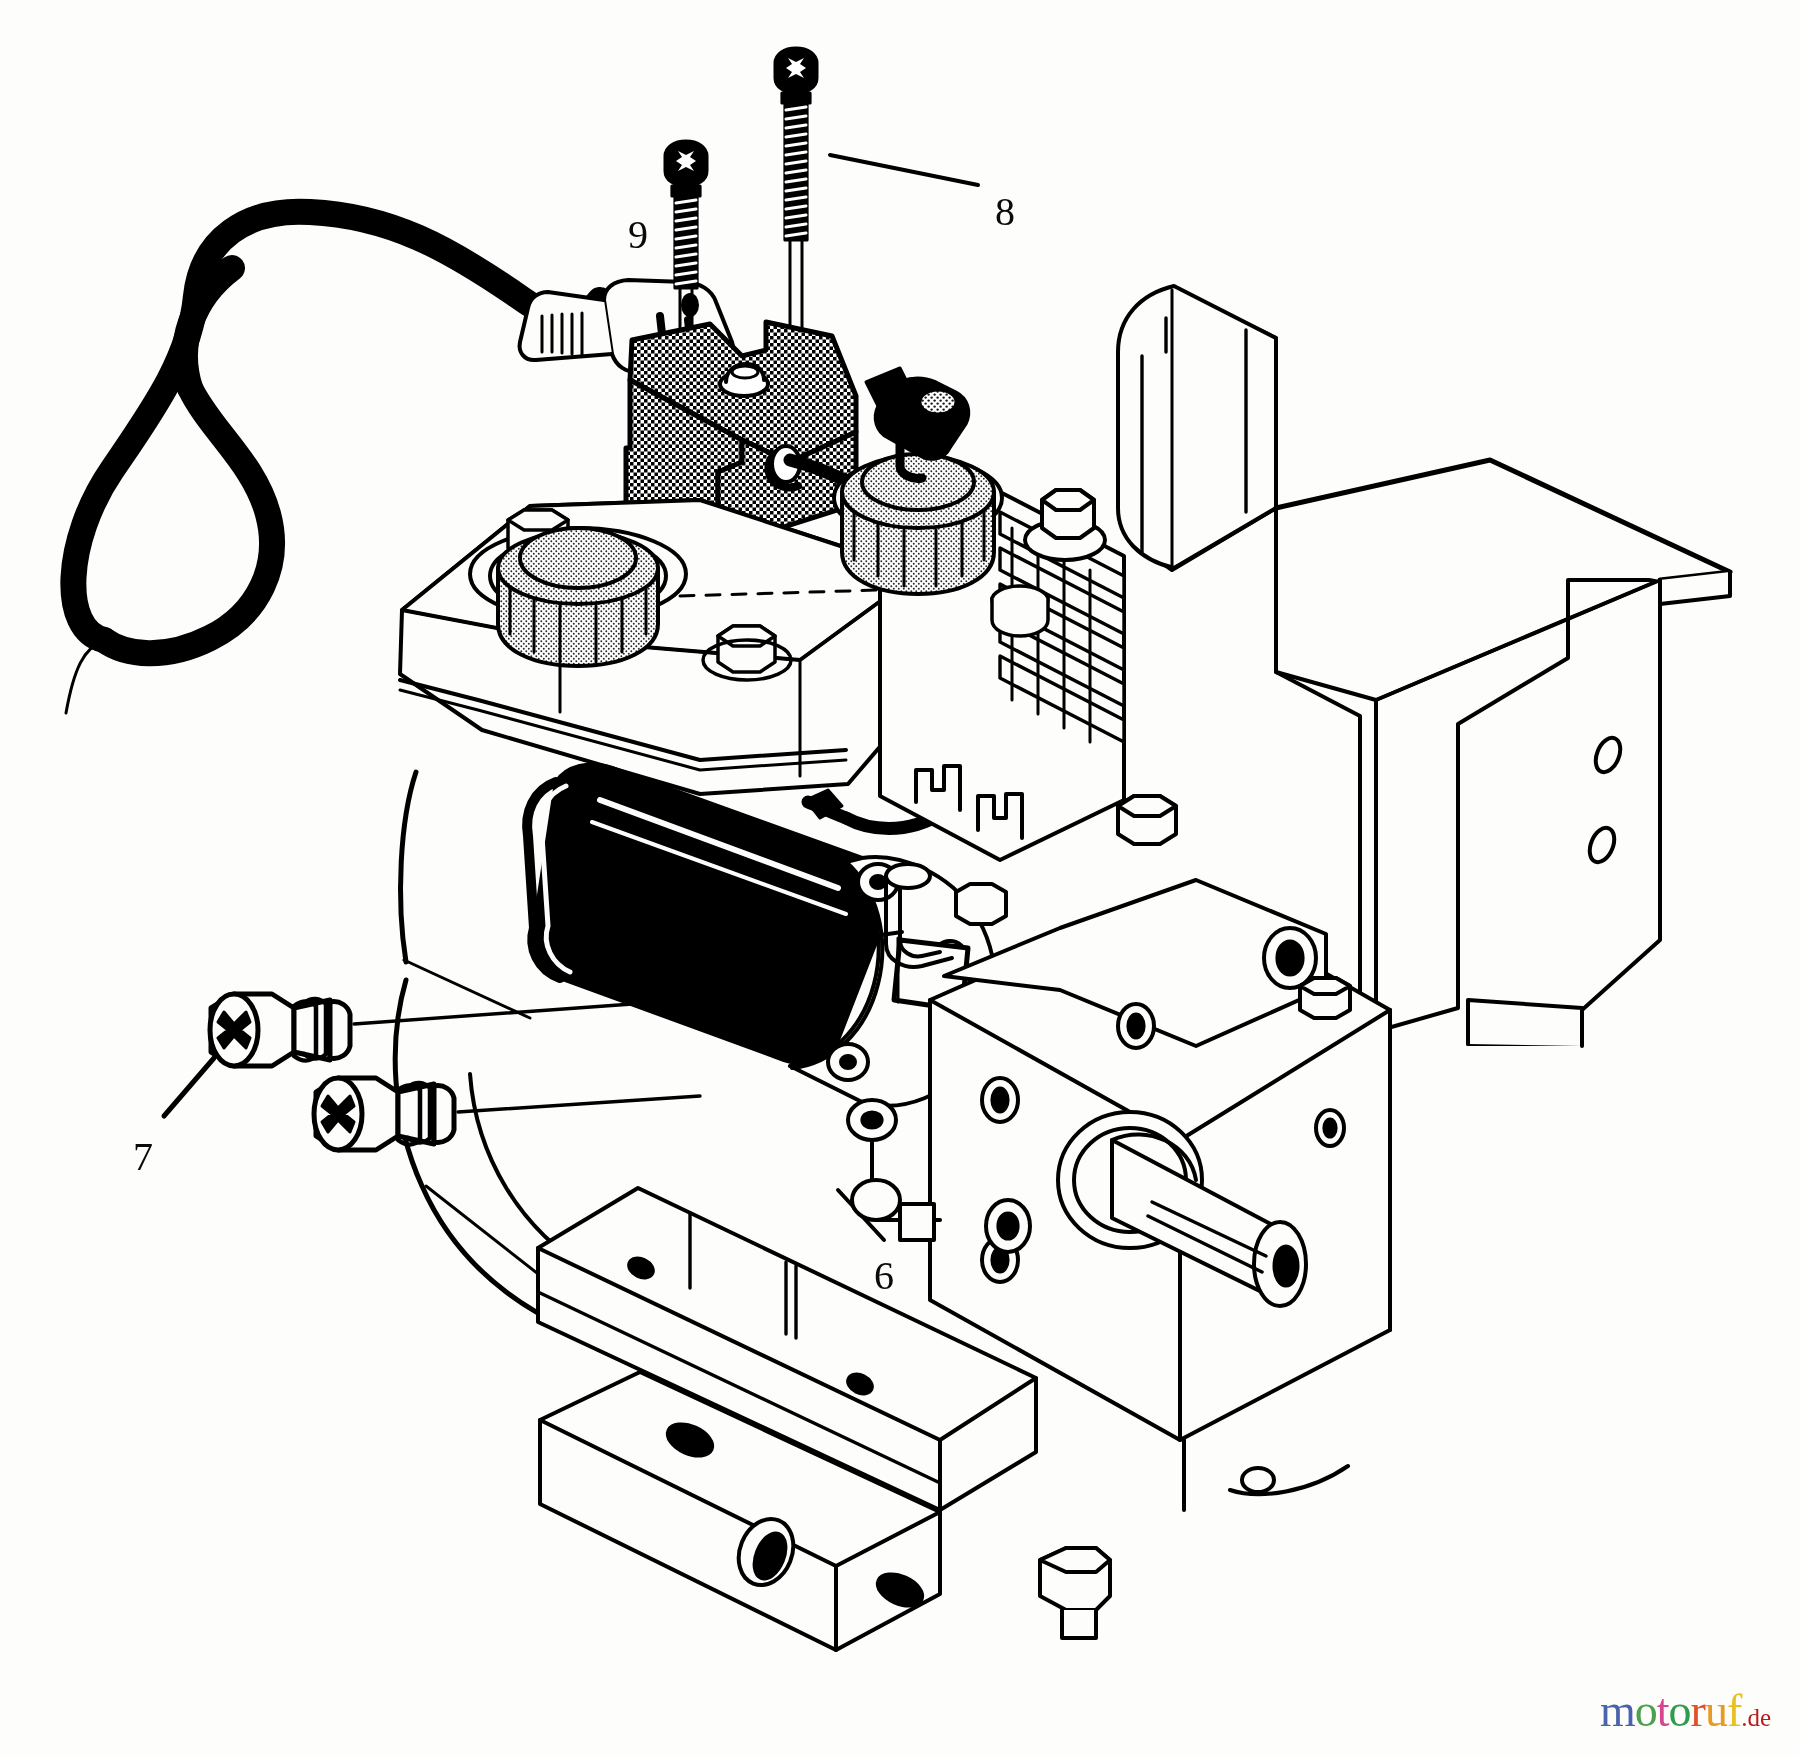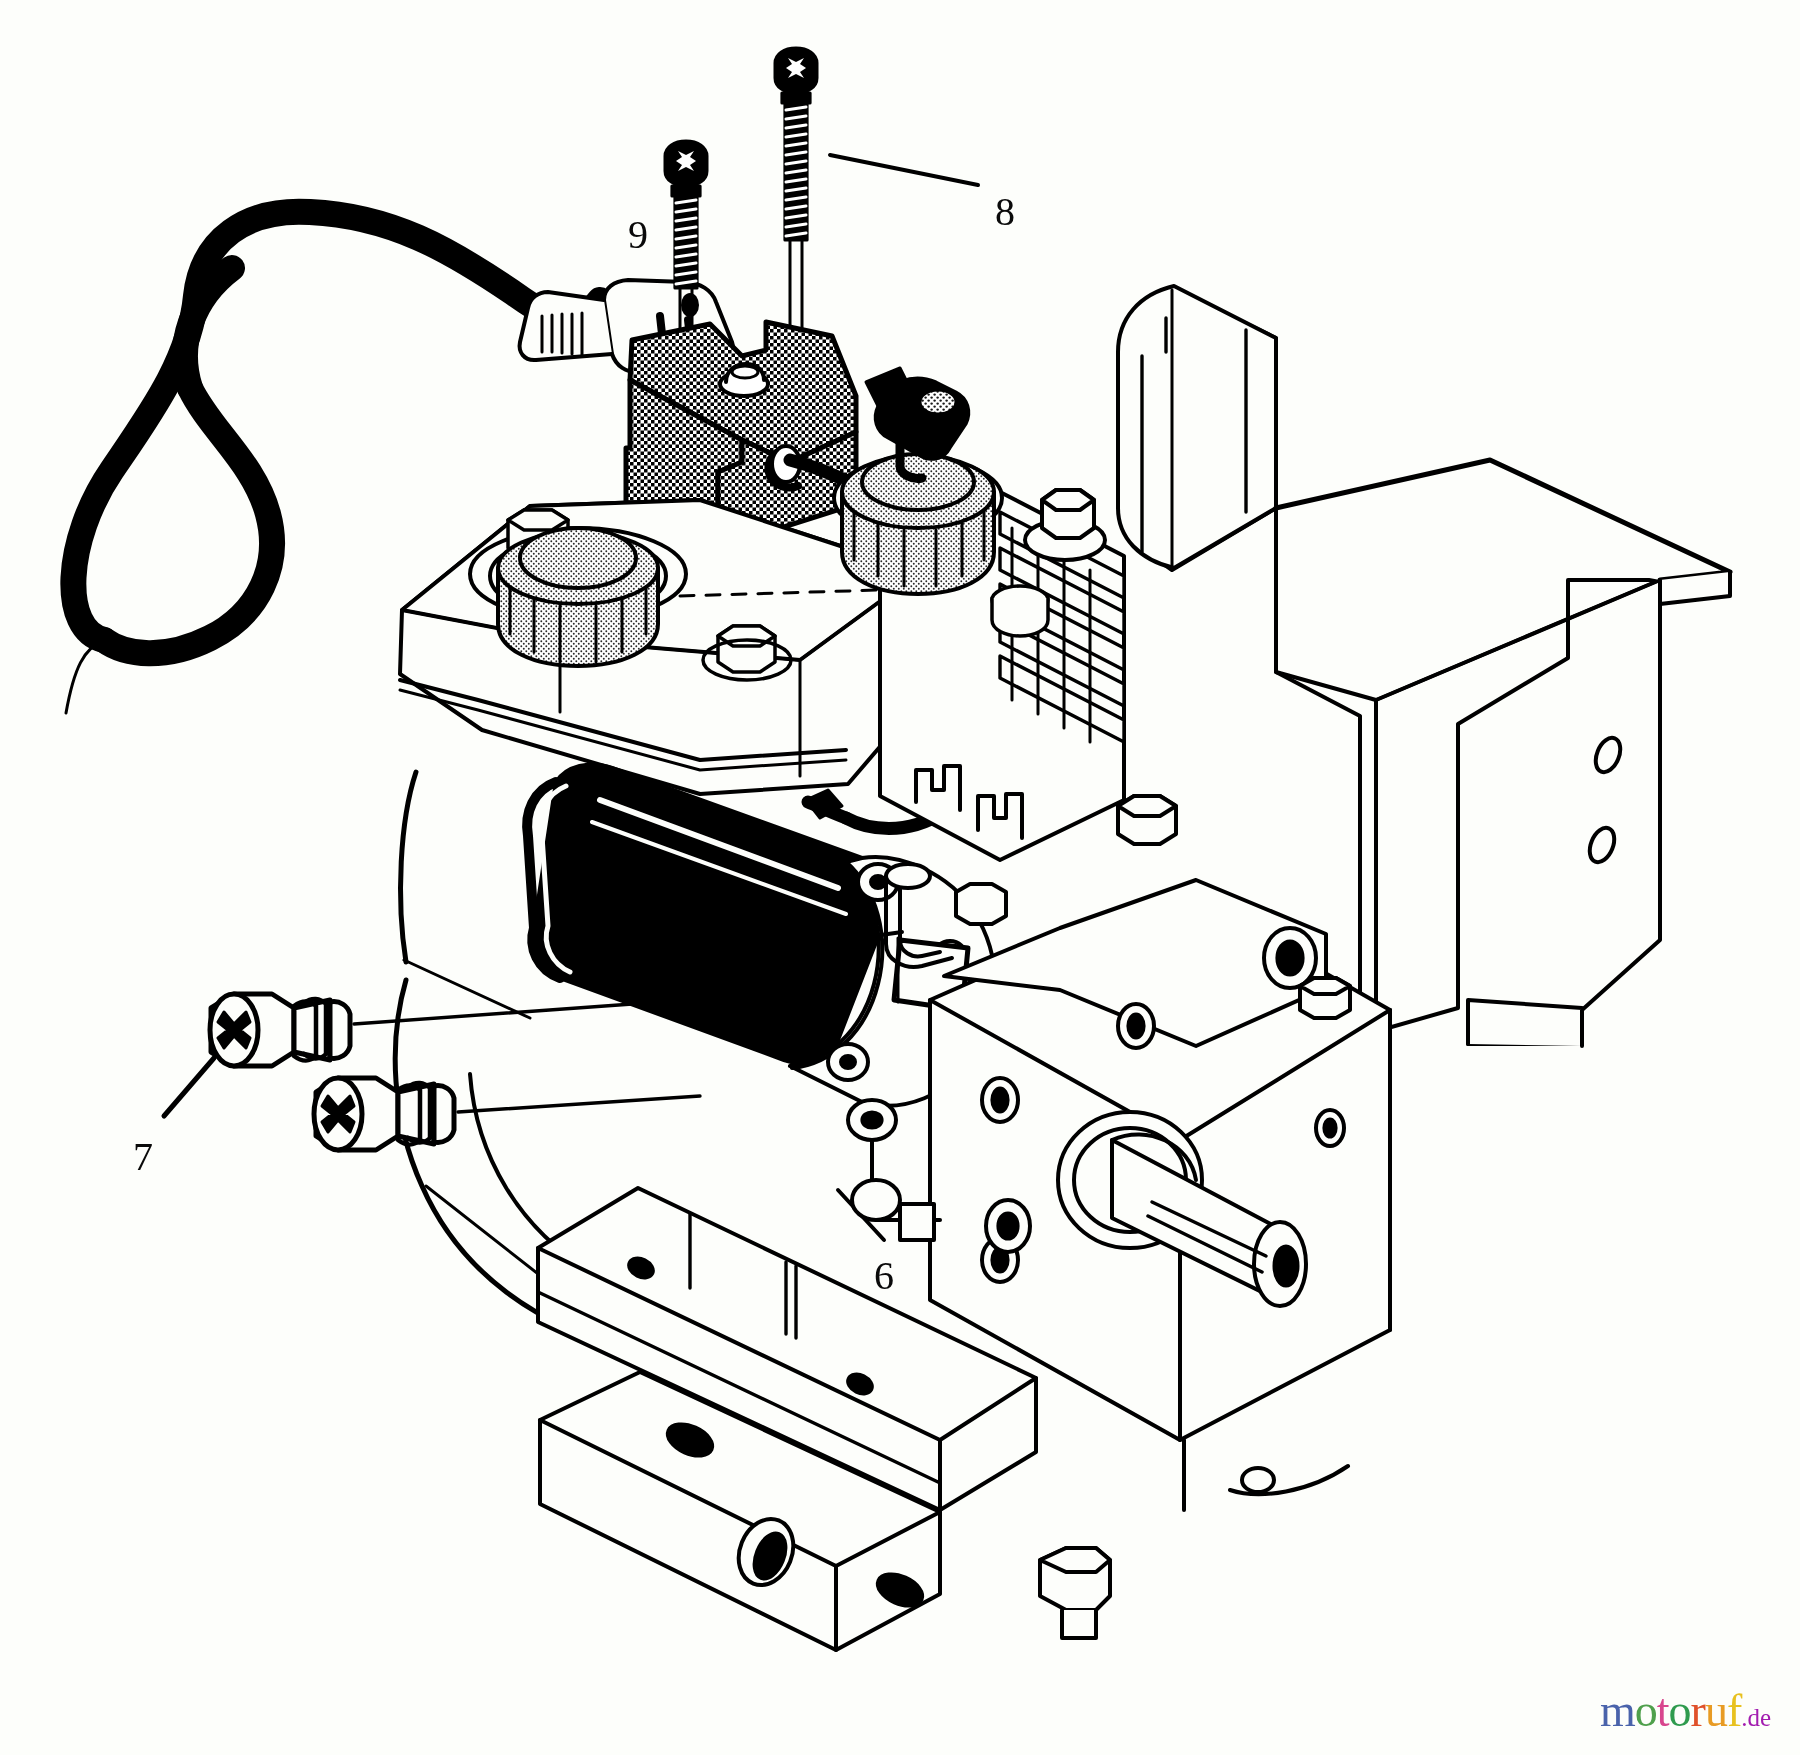--- a/index.html
+++ b/index.html
@@ -495,16 +495,16 @@
 
   </g>
 </svg>
 
 <div class="callout" id="c8" style="left: 995px; top: 192px;">8</div>
 <div class="callout" id="c9" style="left: 628px; top: 215px;">9</div>
 <div class="callout" id="c7" style="left: 133px; top: 1137px;">7</div>
 <div class="callout" id="c6" style="left: 874px; top: 1256px;">6</div>
 
 <div id="logo">
-  <span style="color: rgb(74, 99, 171);">m</span><span style="color: rgb(79, 160, 76);">o</span><span style="color: rgb(216, 70, 142);">t</span><span style="color: rgb(47, 155, 78);">o</span><span style="color: rgb(224, 81, 42);">r</span><span style="color: rgb(232, 155, 36);">u</span><span style="color: rgb(232, 193, 31);">f</span><span class="suffix" style="color: #a21caf;">.de</span>
+  <span style="color: rgb(74, 99, 171);">m</span><span style="color: rgb(79, 160, 76);">o</span><span style="color: rgb(216, 70, 142);">t</span><span style="color: rgb(47, 155, 78);">o</span><span style="color: rgb(224, 81, 42);">r</span><span style="color: rgb(232, 155, 36);">u</span><span style="color: rgb(232, 193, 31);">f</span><span class="suffix" style="color: #b91c1c;">.de</span>
 </div>
 
 </div>
 
 </body></html>

